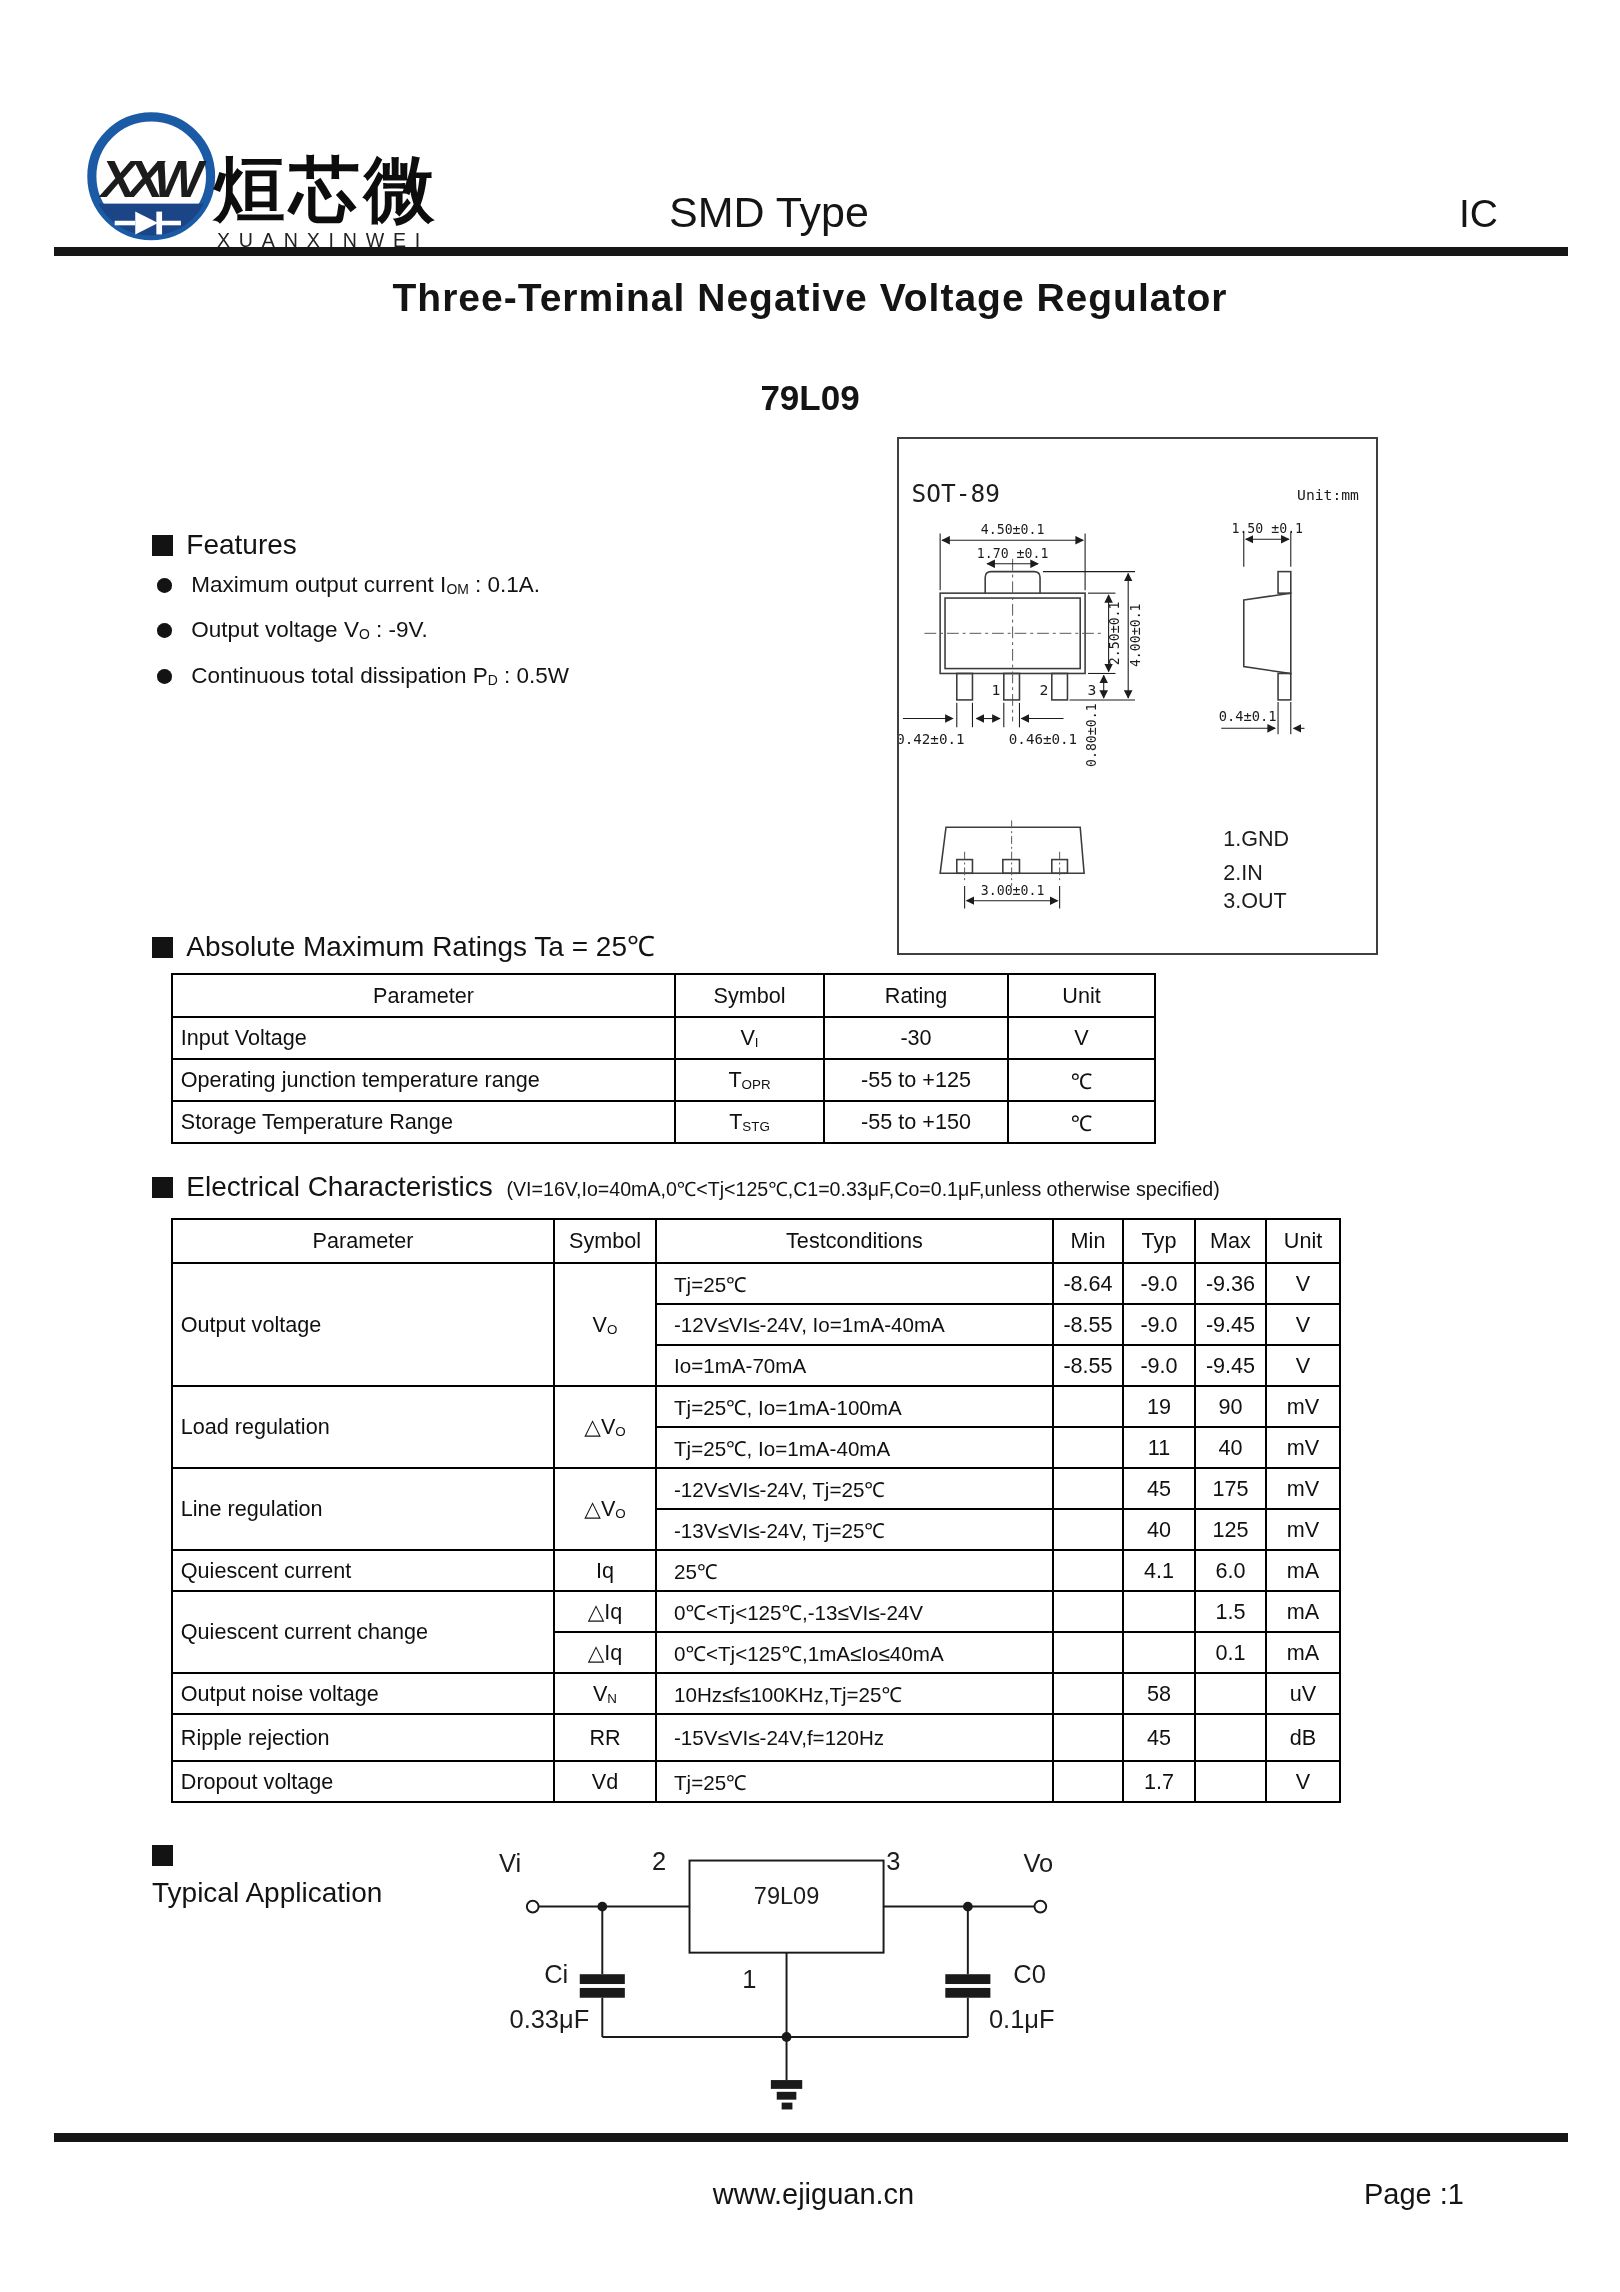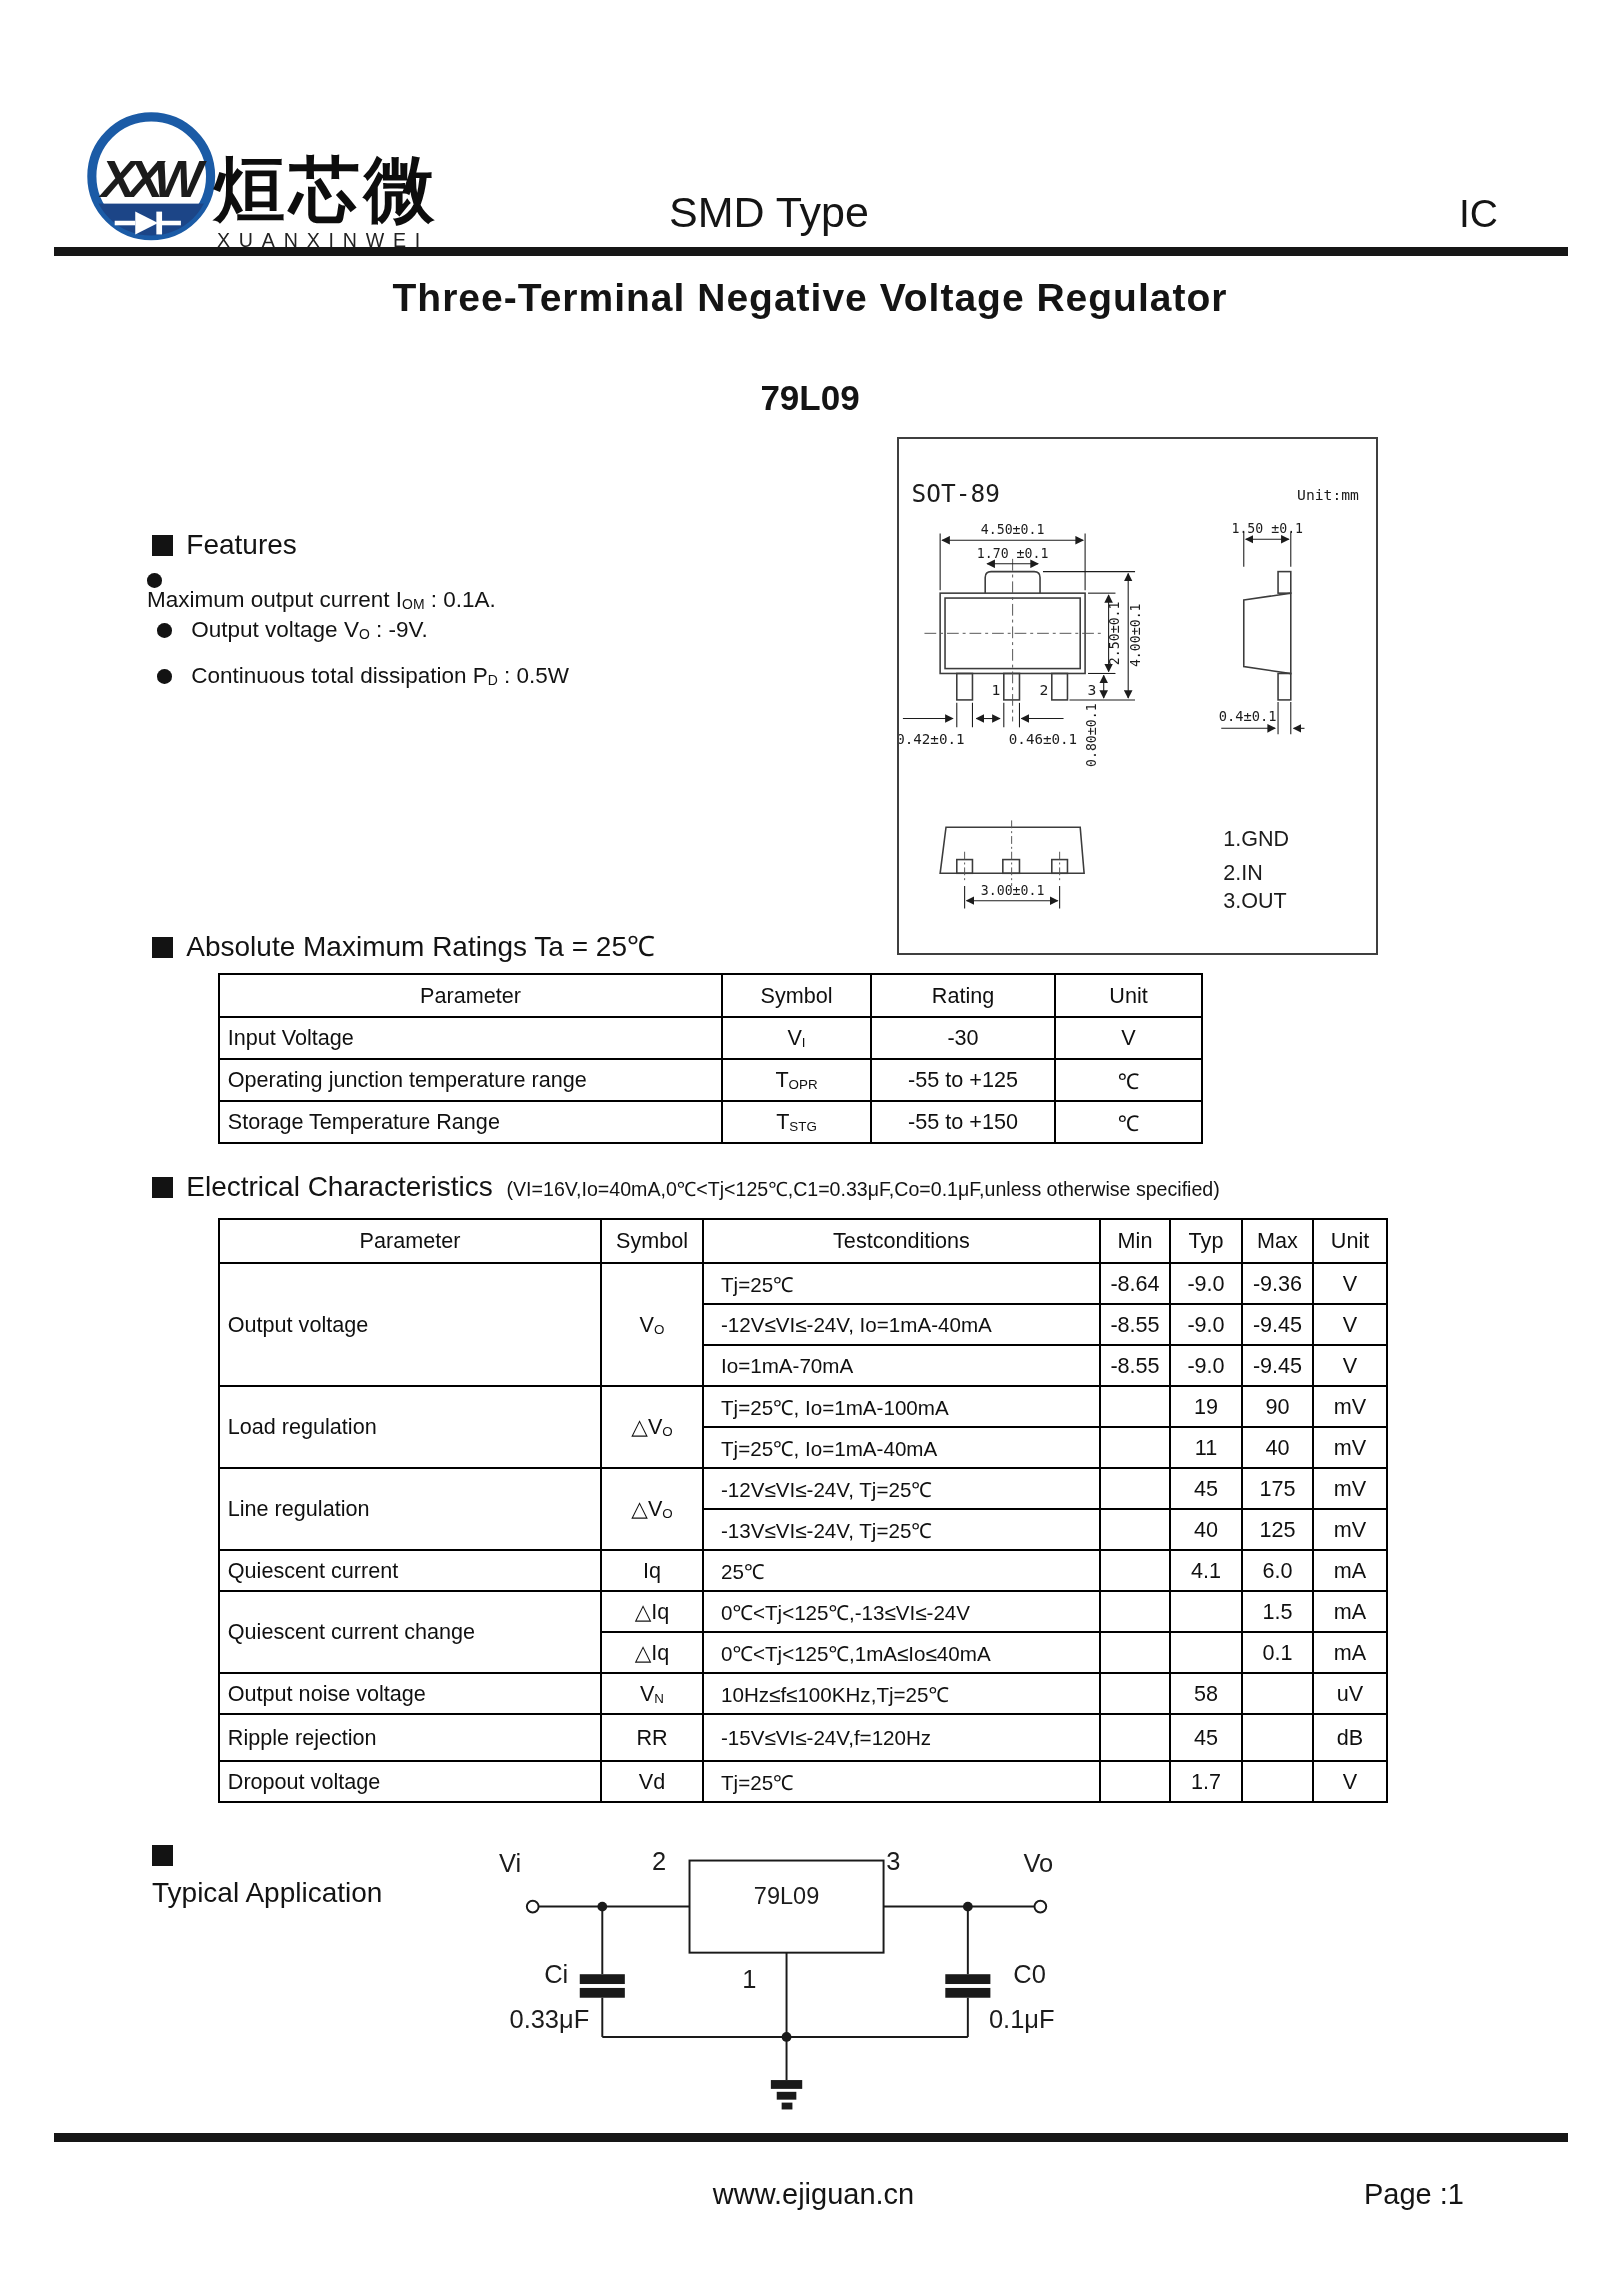--- a/index.html
+++ b/index.html
@@ -16,21 +16,21 @@
   .part-no{width:1620px;text-align:center;font-size:35px;font-weight:bold;color:#141414;}
   
   .sec{display:flex;align-items:baseline;gap:13.7px;font-size:28px;color:#131313;}
   .sq{display:inline-block;width:20.6px;height:20.6px;background:#131313;transform:translateY(2px);flex:none;}
   .note{font-size:19.6px;color:#131313;}
   
   .feat{display:flex;align-items:baseline;font-size:22.5px;color:#131313;}
   .dot{display:inline-block;width:14.7px;height:14.7px;border-radius:50%;background:#131313;margin-right:19.6px;transform:translateY(1px);flex:none;}
   sub{font-size:0.62em;vertical-align:-2px;letter-spacing:0;}
   
-  table{border-collapse:collapse;table-layout:fixed;background:#fff;margin-left:47px;}
+  table{border-collapse:collapse;table-layout:fixed;background:#fff;}
   table.t{border:2.9px solid #000;}
   .t td,.t th{border:2px solid #000;font-weight:normal;font-size:21.6px;color:#101010;
               text-align:center;vertical-align:middle;padding:0;overflow:hidden;white-space:nowrap;}
   .t td.lft{text-align:left;padding-left:7.8px;}
   .t td.cond{text-align:left;padding-left:17px;font-size:20.6px;}
   
   .pkgbox{border:2px solid #3f3f3f;background:#fff;}
   svg text{fill:#1c1c1c;}
   .footer-txt{font-size:29px;color:#141414;}
 </style>
@@ -65,21 +65,21 @@
   <div class="abs ic" style="left:1459px;top:192px;">IC</div>
   <div class="rule" style="left:54px;top:247px;width:1514px;height:8.8px;"></div>
 
   <div class="abs doc-title" style="left:0;top:276px;">Three-Terminal Negative Voltage Regulator</div>
   <div class="abs part-no" style="left:0;top:378px;">79L09</div>
 
   <div class="abs sec" style="left:152px;top:529px;">
     <span class="sq"></span>
     <span>Features</span>
   </div>
-  <div class="abs feat" style="left:147px;top:572px;flex-direction:column;">
+  <div class="abs feat" style="left:157px;top:572px;">
     <span class="dot"></span>
     <span><span>Maximum output current I</span><sub>OM</sub><span> : 0.1A.</span></span>
   </div>
   <div class="abs feat" style="left:157px;top:617px;">
     <span class="dot"></span>
     <span><span>Output voltage V</span><sub>O</sub><span> : -9V.</span></span>
   </div>
   <div class="abs feat" style="left:157px;top:663px;">
     <span class="dot"></span>
     <span><span>Continuous total dissipation  P</span><sub>D</sub><span> : 0.5W</span></span>

